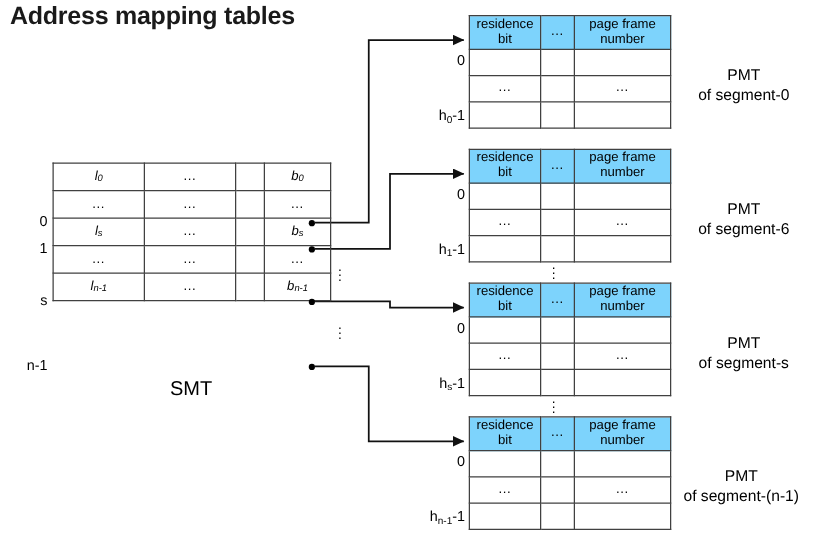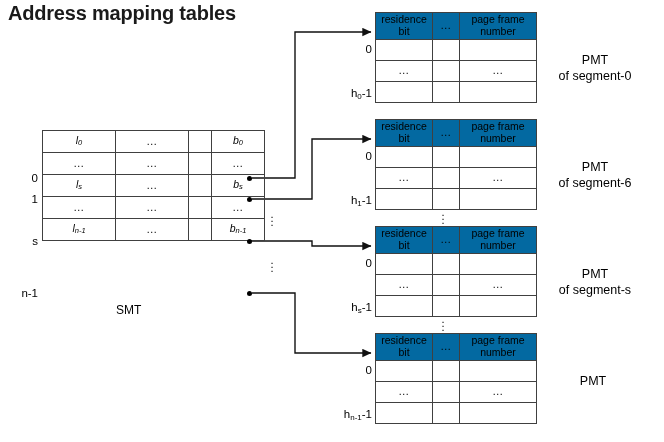--- a/index.html
+++ b/index.html
@@ -23,21 +23,21 @@
   
   .tbl{position:absolute;border-collapse:collapse;table-layout:fixed;}
   .tbl td{
     border:1px solid #404040;
     text-align:center;vertical-align:middle;
     font-size:10.5px;
     padding:0;
     line-height:1.12;
   }
   .tbl td.hd{
-    background:#0369a1;
+    background:#7dd3fc;
     font-size:10.5px;
   }
   .dots{font-size:10.5px;letter-spacing:0.5px;}
 
   
   #smt{left:42px;top:130px;width:218px;}
   #smt td{height:21px;}
   #smt tr.hdr td{height:38px;}
   #smt td.c1{width:72px;}
   #smt td.c2{width:72px;}
@@ -50,22 +50,22 @@
   
   .rowlbl{
     position:absolute;
     font-size:11.5px;
     text-align:right;
     width:34px;
     left:4px;
   }
 
   .smtcap{
-    position:absolute;left:116px;top:303px;
-    font-size:12px;
+    position:absolute;left:136px;top:303px;
+    font-size:16px;
   }
 
   
   .bdot{
     position:absolute;width:5px;height:5px;border-radius:50%;
     background:#000;
   }
 
   
   .pmt{left:375px;width:158px;}
@@ -321,21 +321,21 @@
     <tr>
           <td class="p1"></td>
           <td class="p2"></td>
           <td class="p3"></td>
         </tr>
   </tbody>
     </table>
   <div class="plbl" style="top:364px">0</div>
   <div class="plbl" style="top:408px"><span>h</span><span class="sub">n-1</span><span>-1</span></div>
   <div class="pcap" style="left:528px;top:374px">
-    <span>PMT</span><br>
+    <span>PMT</span><br><span>of segment-(n-1)</span>
   </div>
 
   <div class="vdots" style="left:436px;top:210px;width:14px">
     <span>.</span>
       <span>.</span>
       <span>.</span>
   </div>
   <div class="vdots" style="left:436px;top:317px;width:14px">
     <span>.</span>
       <span>.</span>

